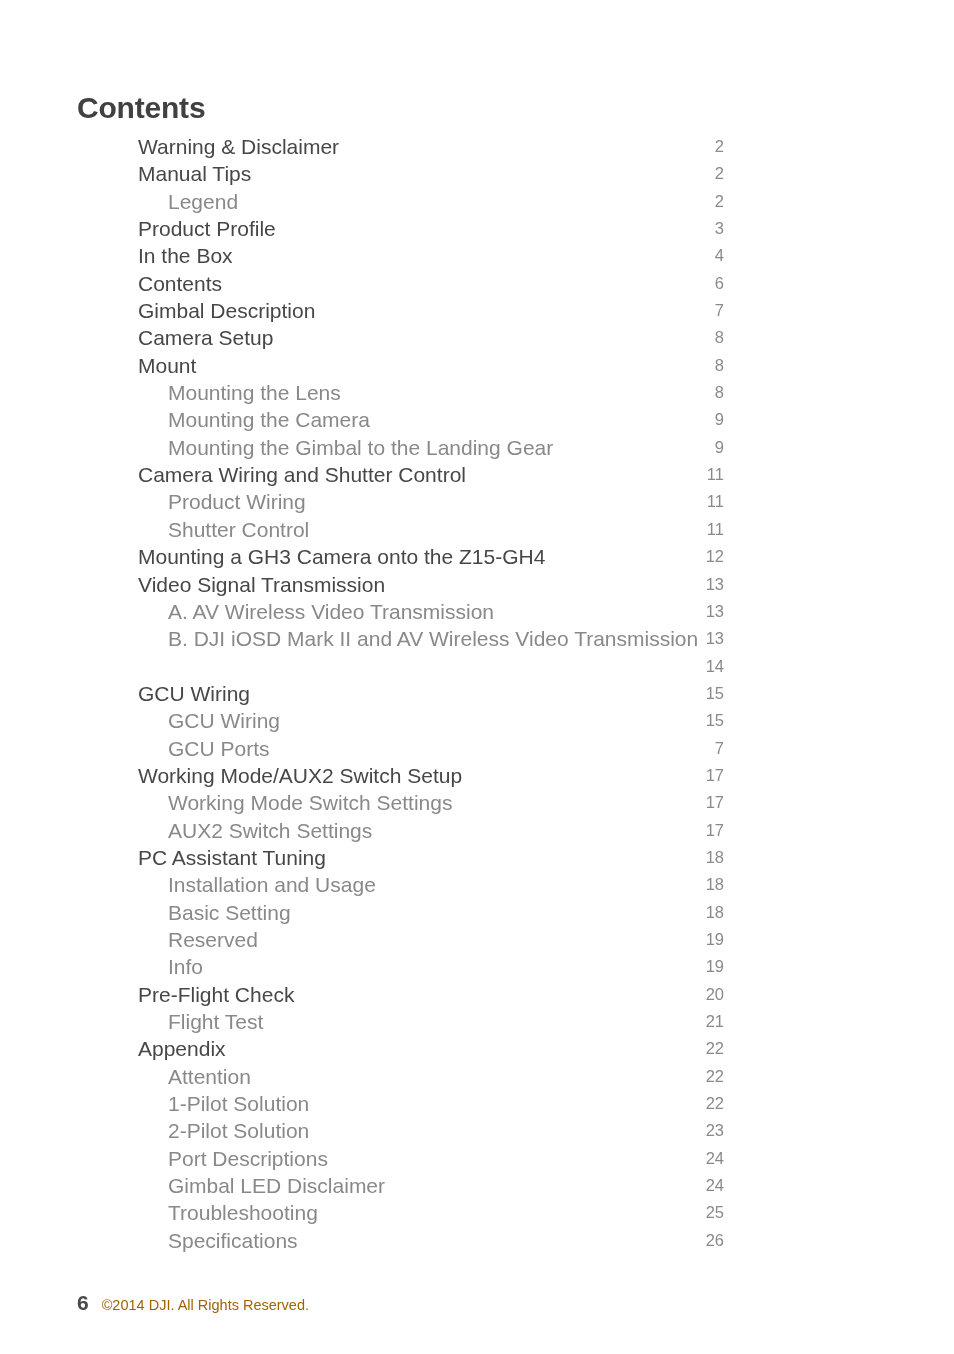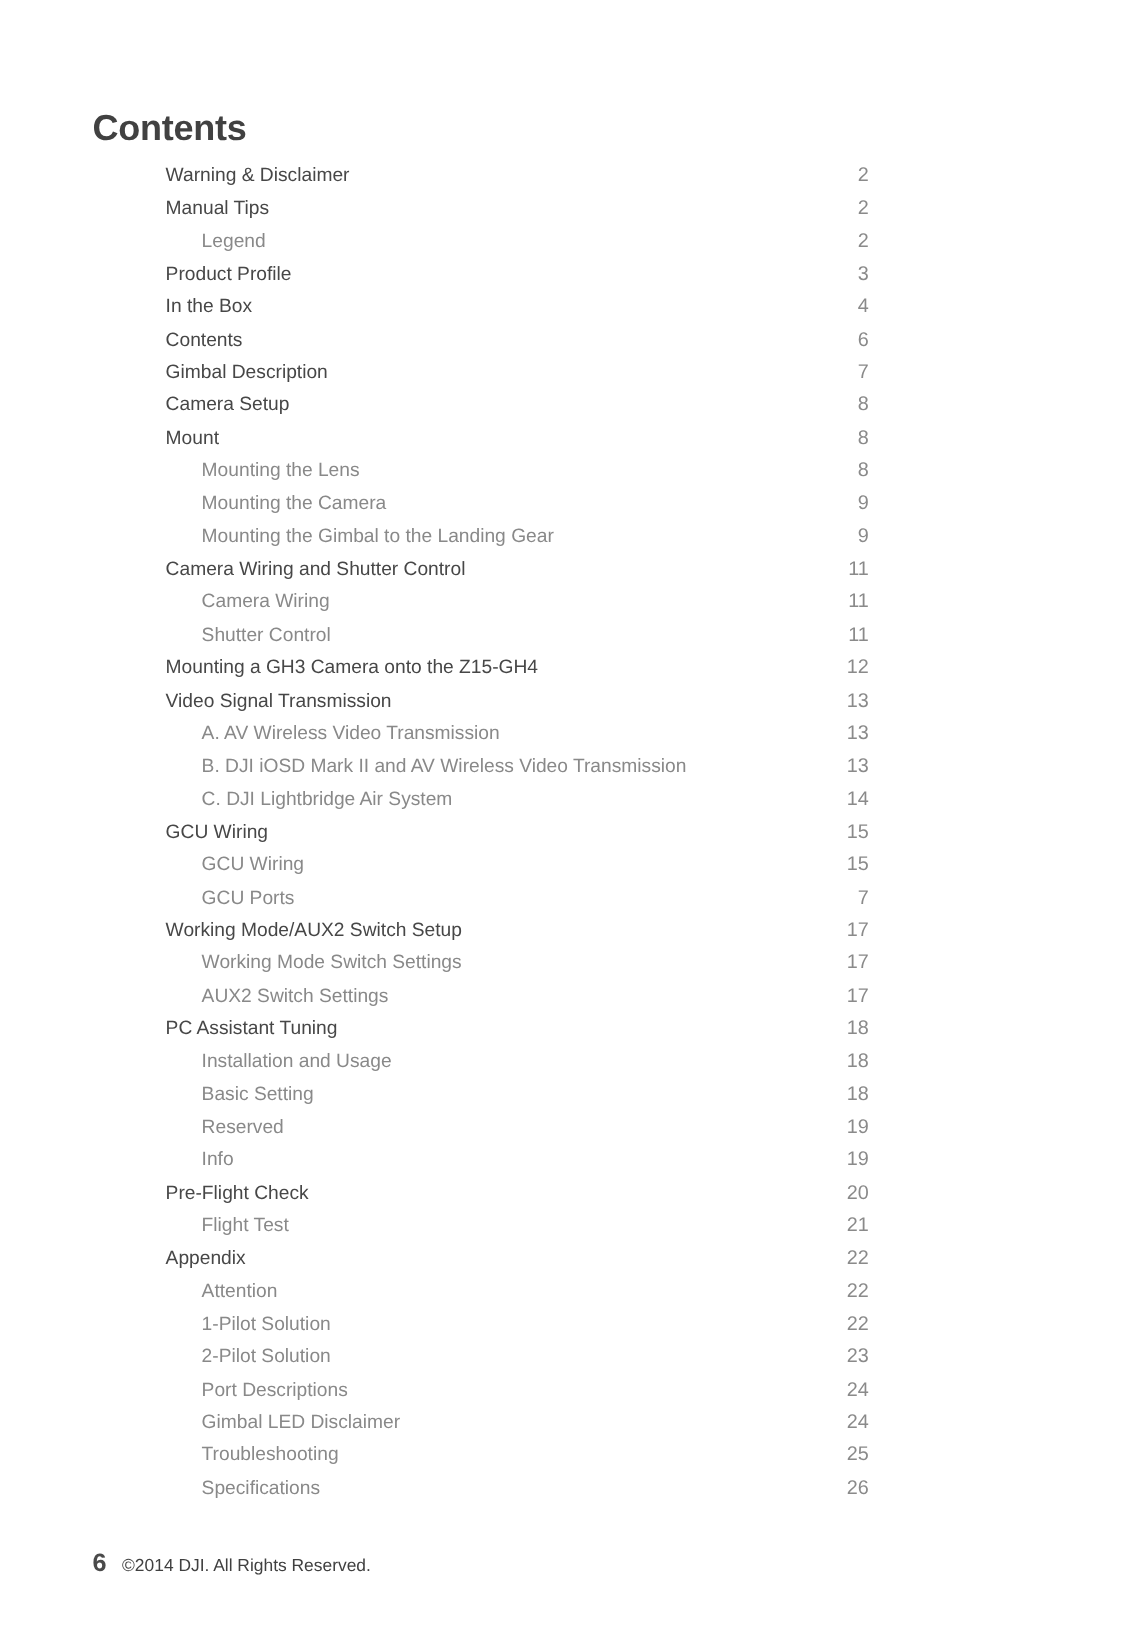--- a/index.html
+++ b/index.html
@@ -48,21 +48,21 @@
 
   .toc-entry {
     position: relative;
     height: 27.35px;
     line-height: 27.35px;
     white-space: nowrap;
   }
 
   .toc-entry .toc-label {
     display: inline-block;
-    font-size: 16px;
+    font-size: 21px;
     line-height: 27.35px;
     vertical-align: top;
   }
 
   .toc-entry .toc-page {
     position: absolute;
     right: 0;
     top: 0;
     width: 40px;
     text-align: right;
@@ -95,21 +95,21 @@
   }
   .footer-page-number {
     font-size: 21px;
     font-weight: bold;
     color: #4a4a4a;
     line-height: 1;
   }
   .footer-copyright {
     margin-left: 13px;
     font-size: 14.5px;
-    color: #404040;
+    color: #a16207;
     line-height: 1;
   }
 </style>
 </head>
 <body>
 
 <div class="page">
 
   <h1 class="page-title">Contents</h1>
 
@@ -120,27 +120,27 @@
       <div class="toc-entry level-1"><span class="toc-label">Product Profile</span><span class="toc-page">3</span></div>
       <div class="toc-entry level-1"><span class="toc-label">In the Box</span><span class="toc-page">4</span></div>
       <div class="toc-entry level-1"><span class="toc-label">Contents</span><span class="toc-page">6</span></div>
       <div class="toc-entry level-1"><span class="toc-label">Gimbal Description</span><span class="toc-page">7</span></div>
       <div class="toc-entry level-1"><span class="toc-label">Camera Setup</span><span class="toc-page">8</span></div>
       <div class="toc-entry level-1"><span class="toc-label">Mount</span><span class="toc-page">8</span></div>
       <div class="toc-entry level-2"><span class="toc-label">Mounting the Lens</span><span class="toc-page">8</span></div>
       <div class="toc-entry level-2"><span class="toc-label">Mounting the Camera</span><span class="toc-page">9</span></div>
       <div class="toc-entry level-2"><span class="toc-label">Mounting the Gimbal to the Landing Gear</span><span class="toc-page">9</span></div>
       <div class="toc-entry level-1"><span class="toc-label">Camera Wiring and Shutter Control</span><span class="toc-page">11</span></div>
-      <div class="toc-entry level-2"><span class="toc-label">Camera Wiring</span><span class="toc-page">11</span></div>
+      <div class="toc-entry level-2"><span class="toc-label">Product Wiring</span><span class="toc-page">11</span></div>
       <div class="toc-entry level-2"><span class="toc-label">Shutter Control</span><span class="toc-page">11</span></div>
       <div class="toc-entry level-1"><span class="toc-label">Mounting a GH3 Camera onto the Z15-GH4</span><span class="toc-page">12</span></div>
       <div class="toc-entry level-1"><span class="toc-label">Video Signal Transmission</span><span class="toc-page">13</span></div>
       <div class="toc-entry level-2"><span class="toc-label">A. AV Wireless Video Transmission</span><span class="toc-page">13</span></div>
       <div class="toc-entry level-2"><span class="toc-label">B. DJI iOSD Mark II and AV Wireless Video Transmission</span><span class="toc-page">13</span></div>
-      <div class="toc-entry level-2"><span class="toc-label">C. DJI Lightbridge Air System</span><span class="toc-page">14</span></div>
+      <div class="toc-entry level-2"><span class="toc-page">14</span></div>
       <div class="toc-entry level-1"><span class="toc-label">GCU Wiring</span><span class="toc-page">15</span></div>
       <div class="toc-entry level-2"><span class="toc-label">GCU Wiring</span><span class="toc-page">15</span></div>
       <div class="toc-entry level-2"><span class="toc-label">GCU Ports</span><span class="toc-page">7</span></div>
       <div class="toc-entry level-1"><span class="toc-label">Working Mode/AUX2 Switch Setup</span><span class="toc-page">17</span></div>
       <div class="toc-entry level-2"><span class="toc-label">Working Mode Switch Settings</span><span class="toc-page">17</span></div>
       <div class="toc-entry level-2"><span class="toc-label">AUX2 Switch Settings</span><span class="toc-page">17</span></div>
       <div class="toc-entry level-1"><span class="toc-label">PC Assistant Tuning</span><span class="toc-page">18</span></div>
       <div class="toc-entry level-2"><span class="toc-label">Installation and Usage</span><span class="toc-page">18</span></div>
       <div class="toc-entry level-2"><span class="toc-label">Basic Setting</span><span class="toc-page">18</span></div>
       <div class="toc-entry level-2"><span class="toc-label">Reserved</span><span class="toc-page">19</span></div>

